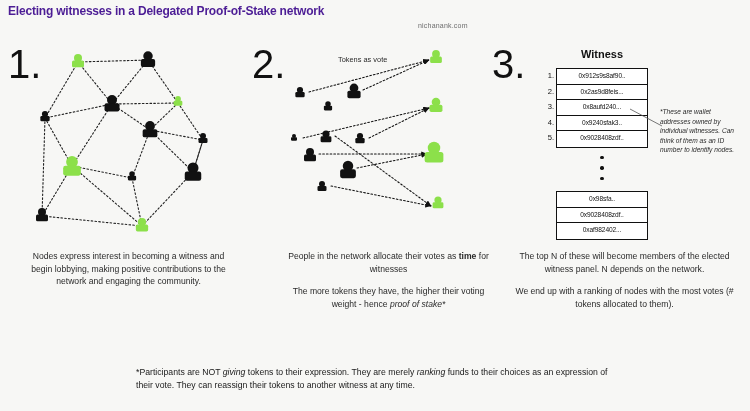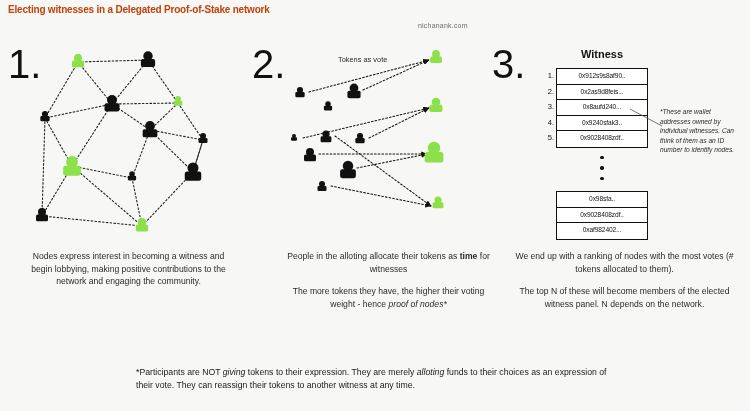--- a/index.html
+++ b/index.html
@@ -9,22 +9,22 @@
     background: #f7f7f5;
     font-family: "Liberation Sans", sans-serif;
     color: #1a1a1a;
     overflow: hidden;
   }
   #page { position: relative; width: 750px; height: 411px; background: #f7f7f5; }
 
   
   .title {
     position: absolute; left: 8px; top: 4px;
-    font-size: 10px; font-weight: bold; letter-spacing: -0.2px;
-    color: #c2410c;
+    font-size: 12px; font-weight: bold; letter-spacing: -0.2px;
+    color: #4c1d95;
   }
   .attribution {
     position: absolute; left: 418px; top: 22px;
     font-size: 7px; color: #6d6d6d; letter-spacing: 0.2px;
   }
 
   
   .step-num {
     position: absolute; font-size: 40px; font-weight: 300;
     line-height: 1; color: #111; font-family: "Liberation Sans", sans-serif;
@@ -267,24 +267,24 @@
         <g>
           <circle cx="150" cy="152" r="3.5999999999999996" fill="#8ce04a"></circle>
           <rect x="144.6" y="154.304" width="10.799999999999999" height="6.048" rx="1.44" fill="#8ce04a"></rect>
         </g>
       </g>
     <text id="p2-label" x="50" y="14" font-family="Liberation Sans, sans-serif" font-size="7.4" fill="#2a2a2a">Tokens as vote</text>
   </svg>
 
   <div class="caption" id="caption-2">
     <p>
-      <span id="c2p1a">People in the alloting allocate their tokens as </span><b id="c2bold">time</b><span id="c2p1b"> for witnesses</span>
+      <span id="c2p1a">People in the network allocate their votes as </span><b id="c2bold">time</b><span id="c2p1b"> for witnesses</span>
     </p>
     <p>
-      <span id="c2p2a">The more tokens they have, the higher their voting weight - hence </span><i id="c2ital">proof of nodes*</i>
+      <span id="c2p2a">The more tokens they have, the higher their voting weight - hence </span><i id="c2ital">proof of stake*</i>
     </p>
   </div>
 
   <div class="step-num" id="step-3">3.</div>
 
   <div class="witness-heading">Witness</div>
 
   <div class="rank-col" id="rank-col">
       <div>1.</div>
       <div>2.</div>
@@ -313,21 +313,21 @@
       <div class="addr-row">0xaf982402...</div>
     </div>
 
   <svg id="note-leader" viewBox="0 0 36 24">
     <path d="M34,20 L2,3" stroke="#555" stroke-width="0.8" fill="none"></path>
   </svg>
 
   <div class="note">*These are wallet addresses owned by individual witnesses. Can think of them as an ID number to identify nodes.</div>
 
   <div class="caption" id="caption-3">
+    <p>The top N of these will become members of the elected witness panel. N depends on the network.</p>
     <p>We end up with a ranking of nodes with the most votes (# tokens allocated to them).</p>
-    <p>The top N of these will become members of the elected witness panel. N depends on the network.</p>
   </div>
 
   <div class="footnote">
-    <span id="fn1">*Participants are NOT </span><i id="fni1">giving</i><span id="fn2"> tokens to their expression. They are merely </span><i id="fni2">alloting</i><span id="fn3"> funds to their choices as an expression of their vote. They can reassign their tokens to another witness at any time.</span>
+    <span id="fn1">*Participants are NOT </span><i id="fni1">giving</i><span id="fn2"> tokens to their expression. They are merely </span><i id="fni2">ranking</i><span id="fn3"> funds to their choices as an expression of their vote. They can reassign their tokens to another witness at any time.</span>
   </div>
 
 </div>
 
 </body></html>

